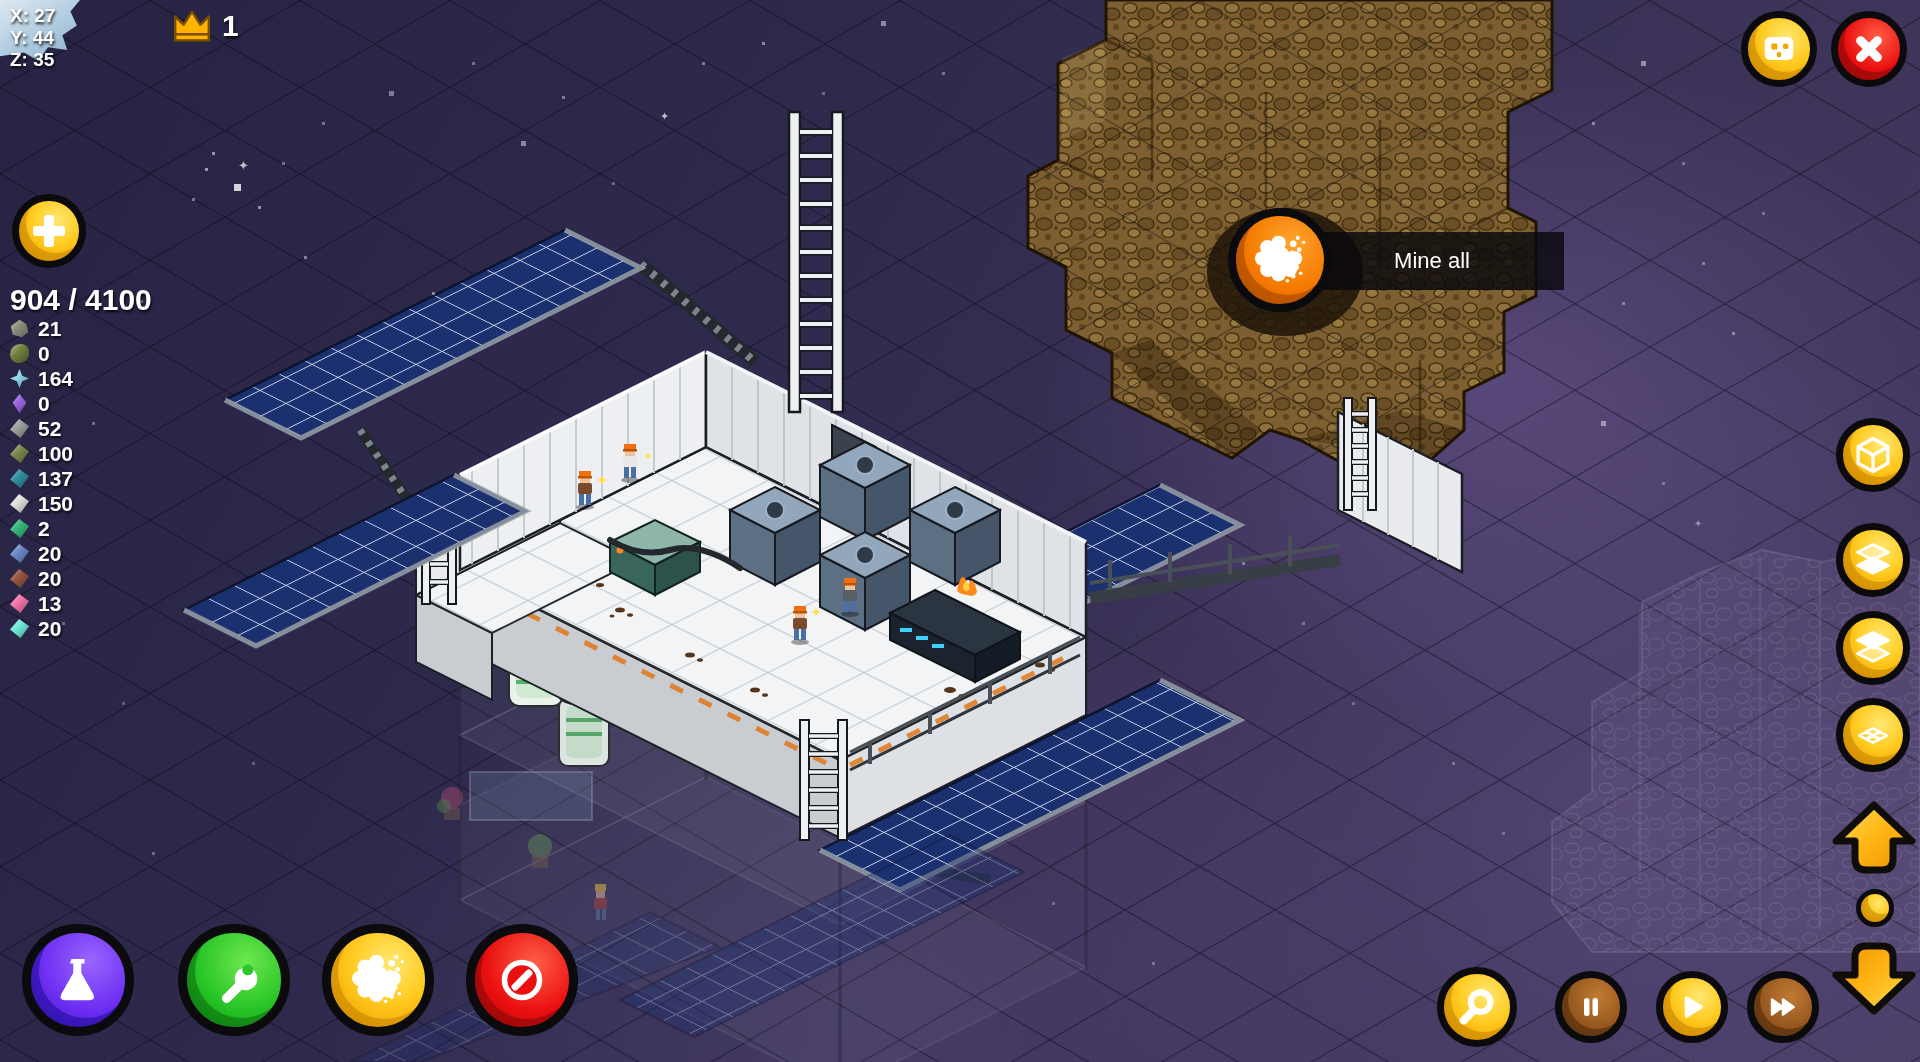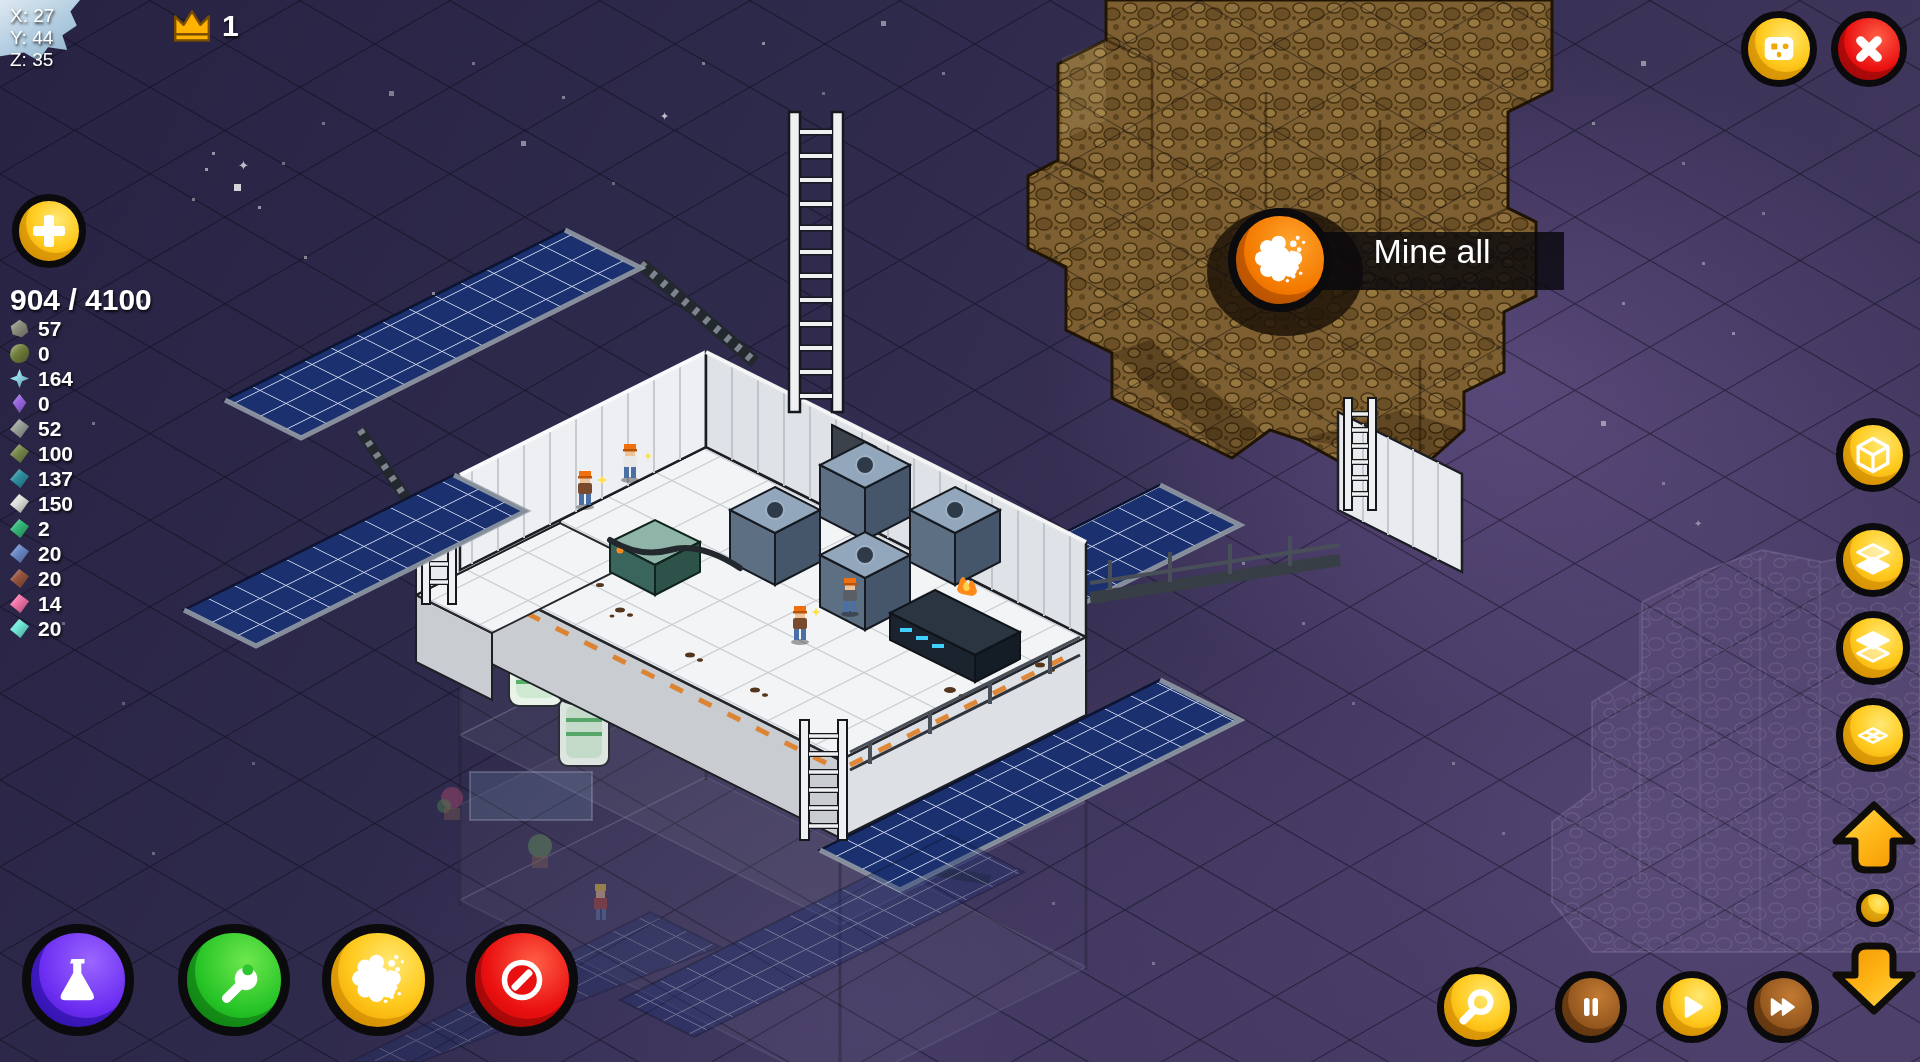--- a/index.html
+++ b/index.html
@@ -31,21 +31,21 @@
     1352px 702px 0 0 rgba(255,255,255,.25),1452px 762px 0 0 rgba(255,255,255,.3),
     1502px 832px 0 0 rgba(255,255,255,.25),252px 762px 0 0 rgba(255,255,255,.25),
     152px 852px 0 0 rgba(255,255,255,.3),1052px 902px 0 0 rgba(255,255,255,.25),
     1152px 962px 0 0 rgba(255,255,255,.3),212px 152px 0 0 rgba(255,255,255,.5),
     192px 198px 0 0 rgba(255,255,255,.4);}
   .sparkle{position:absolute;color:rgba(255,255,255,.7);font-size:13px;pointer-events:none;}
   .hud{position:absolute;color:#fff;text-shadow:1px 2px 3px rgba(0,0,0,.85);}
   .ice{position:absolute;left:0;top:0;width:80px;height:64px;
     background:linear-gradient(150deg,#e8f3fa 0%,#bcd8ea 45%,#8fb6d2 100%);
     clip-path:polygon(0 0,100% 0,88% 18%,96% 40%,78% 55%,84% 78%,60% 74%,48% 95%,30% 82%,0 88%);opacity:.95;}
-  .coords{left:10px;top:5px;font-size:19px;font-weight:400;line-height:22px;}
+  .coords{left:10px;top:5px;font-size:19px;font-weight:700;line-height:22px;}
   .crownbox{left:170px;top:8px;display:flex;align-items:center;gap:8px;}
   .crownbox .cnt{font-size:30px;font-weight:700;}
   .storage{left:10px;top:283px;font-size:30px;font-weight:700;}
   .respanel{left:10px;top:316px;}
   .res-row{display:flex;align-items:center;gap:9px;height:25px;}
   .res-ic{width:19px;height:19px;flex:0 0 19px;
     background-image:linear-gradient(135deg,rgba(255,255,255,.5) 0%,rgba(255,255,255,0) 42%,rgba(0,0,0,.35) 100%);}
   .ic-rock{clip-path:polygon(50% 4%,86% 28%,96% 68%,62% 96%,14% 82%,4% 38%);}
   .ic-blob{border-radius:58% 45% 55% 50%;}
   .ic-star{clip-path:polygon(50% 0,64% 36%,100% 50%,64% 64%,50% 100%,36% 64%,0 50%,36% 36%);}
@@ -61,22 +61,22 @@
     box-shadow:inset 6px -7px 0 rgba(66,33,6,.5);}
   .redbtn{background:radial-gradient(circle at 63% 32%,#ff5f47 0%,#ea1010 55%,#c40707 90%);
     box-shadow:inset 6px -8px 0 rgba(120,5,5,.5);}
   .purplebtn{background:radial-gradient(circle at 63% 30%,#9a66ff 0%,#6c2ef2 55%,#4a14cc 90%);
     box-shadow:inset 8px -9px 0 rgba(28,12,150,.55);}
   .greenbtn{background:radial-gradient(circle at 63% 30%,#6ee84e 0%,#27c427 55%,#0f9c13 90%);
     box-shadow:inset 8px -9px 0 rgba(10,98,14,.5);}
   .orangebtn{background:radial-gradient(circle at 63% 32%,#ffa52e 0%,#f47a00 55%,#d65f00 90%);
     box-shadow:inset 8px -9px 0 rgba(150,62,0,.5);}
   .tooltip-bar{position:absolute;left:1272px;top:232px;width:292px;height:58px;
-    background:rgba(10,9,14,.82);display:flex;justify-content:center;
-    color:#fff;font-size:34px;padding-left:28px;box-sizing:border-box;}
+    background:rgba(10,9,14,.82);display:flex;align-items:center;justify-content:center;
+    color:#fff;font-size:22px;padding-left:28px;box-sizing:border-box;}
   .arrowbtn{position:absolute;width:88px;}
 </style>
 </head>
 <body>
 <div id="stage">
 
 <svg id="world" width="1920" height="1062" viewBox="0 0 1920 1062">
 <defs>
   <pattern id="isog" width="10" height="10" patternUnits="userSpaceOnUse" patternTransform="matrix(7.5,4.33,-7.5,4.33,0,0)">
     <path d="M0 0 H10 M0 0 V10" stroke="rgba(6,4,14,0.5)" stroke-width="0.27" fill="none"></path>
@@ -439,21 +439,21 @@
     <rect x="5" y="16" width="32" height="10" rx="3" fill="#fff"></rect>
     <rect x="16" y="5" width="10" height="32" rx="3" fill="#fff"></rect>
   </svg>
 </div>
 
 <div class="hud storage">904 / 4100</div>
 
 <div class="hud respanel">
   <div class="res-row">
     <span class="res-ic ic-rock" style="background-color: rgb(141, 141, 125);"></span>
-    <span class="res-count">57</span>
+    <span class="res-count">21</span>
       </div>
   <div class="res-row">
     <span class="res-ic ic-blob" style="background-color: rgb(111, 127, 60);"></span>
     <span class="res-count">0</span>
       </div>
   <div class="res-row">
     <span class="res-ic ic-star" style="background-color: rgb(143, 216, 232);"></span>
     <span class="res-count">164</span>
       </div>
   <div class="res-row">
@@ -483,21 +483,21 @@
   <div class="res-row">
     <span class="res-ic ic-plate" style="background-color: rgb(107, 137, 200);"></span>
     <span class="res-count">20</span>
       </div>
   <div class="res-row">
     <span class="res-ic ic-plate" style="background-color: rgb(150, 84, 63);"></span>
     <span class="res-count">20</span>
       </div>
   <div class="res-row">
     <span class="res-ic ic-plate" style="background-color: rgb(244, 115, 168);"></span>
-    <span class="res-count">14</span>
+    <span class="res-count">13</span>
       </div>
   <div class="res-row">
     <span class="res-ic ic-plate" style="background-color: rgb(111, 232, 216);"></span>
     <span class="res-count">20</span>
       </div>
 </div>
 
 <div class="tooltip-bar">
   <span>Mine all</span>
 </div>

